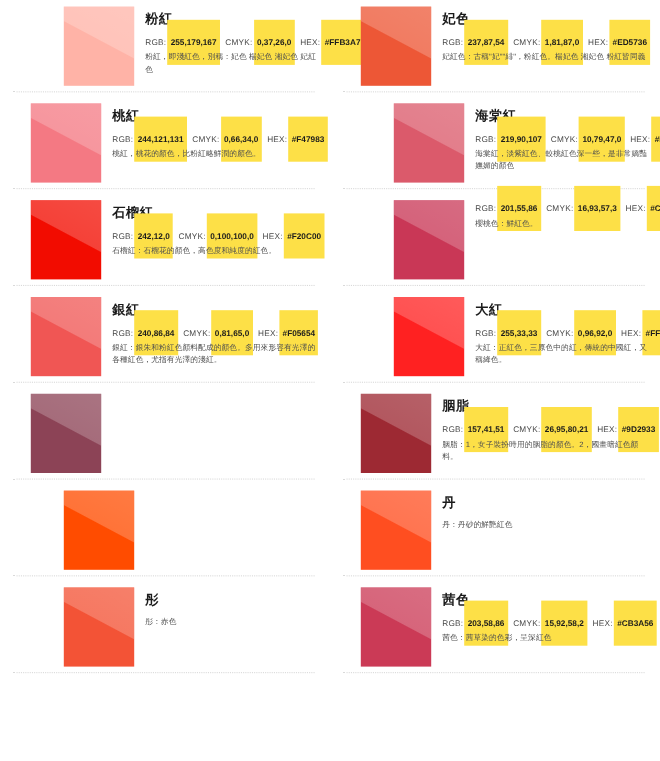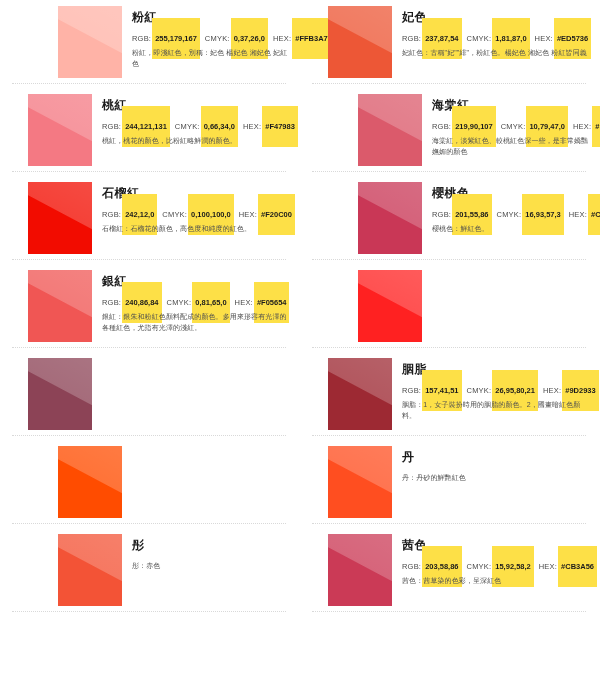--- a/index.html
+++ b/index.html
@@ -181,21 +181,20 @@
       </div>
       <div class="description">石榴紅：石榴花的顏色，高色度和純度的紅色。</div>
     </div>
   </div>
 
   <div class="color-card col-left">
     <div class="swatch-wrap">
       <div class="swatch" title="#C93756" style="background: rgb(201, 55, 86);"></div>
     </div>
     <div class="card-body">
-      <div class="color-name">櫻桃色</div>
       <div class="meta-line">
         <span class="meta-label">RGB:</span><span class="meta-value">201,55,86</span><span class="meta-label">CMYK:</span><span class="meta-value">16,93,57,3</span><span class="meta-label">HEX:</span><span class="meta-value">#C93756</span>
       </div>
       <div class="description">櫻桃色：鮮紅色。</div>
     </div>
   </div>
 
   <div class="color-card col-right">
     <div class="swatch-wrap">
       <div class="swatch" title="#F05654" style="background: rgb(240, 86, 84);"></div>
@@ -205,20 +204,27 @@
       <div class="meta-line">
         <span class="meta-label">RGB:</span><span class="meta-value">240,86,84</span><span class="meta-label">CMYK:</span><span class="meta-value">0,81,65,0</span><span class="meta-label">HEX:</span><span class="meta-value">#F05654</span>
       </div>
       <div class="description">銀紅：銀朱和粉紅色顏料配成的顏色。多用來形容有光澤的各種紅色，尤指有光澤的淺紅。</div>
     </div>
   </div>
 
   <div class="color-card col-left">
     <div class="swatch-wrap">
       <div class="swatch" title="#FF2121" style="background: rgb(255, 33, 33);"></div>
+    </div>
+    <div class="card-body">
+      <div class="color-name">大紅</div>
+      <div class="meta-line">
+        <span class="meta-label">RGB:</span><span class="meta-value">255,33,33</span><span class="meta-label">CMYK:</span><span class="meta-value">0,96,92,0</span><span class="meta-label">HEX:</span><span class="meta-value">#FF2121</span>
+      </div>
+      <div class="description">大紅：正紅色，三原色中的紅，傳統的中國紅，又稱絳色。</div>
     </div>
   </div>
 
   <div class="color-card col-right">
     <div class="swatch-wrap">
       <div class="swatch" title="#8C4356" style="background: rgb(140, 67, 86);"></div>
     </div>
   </div>
 
 

